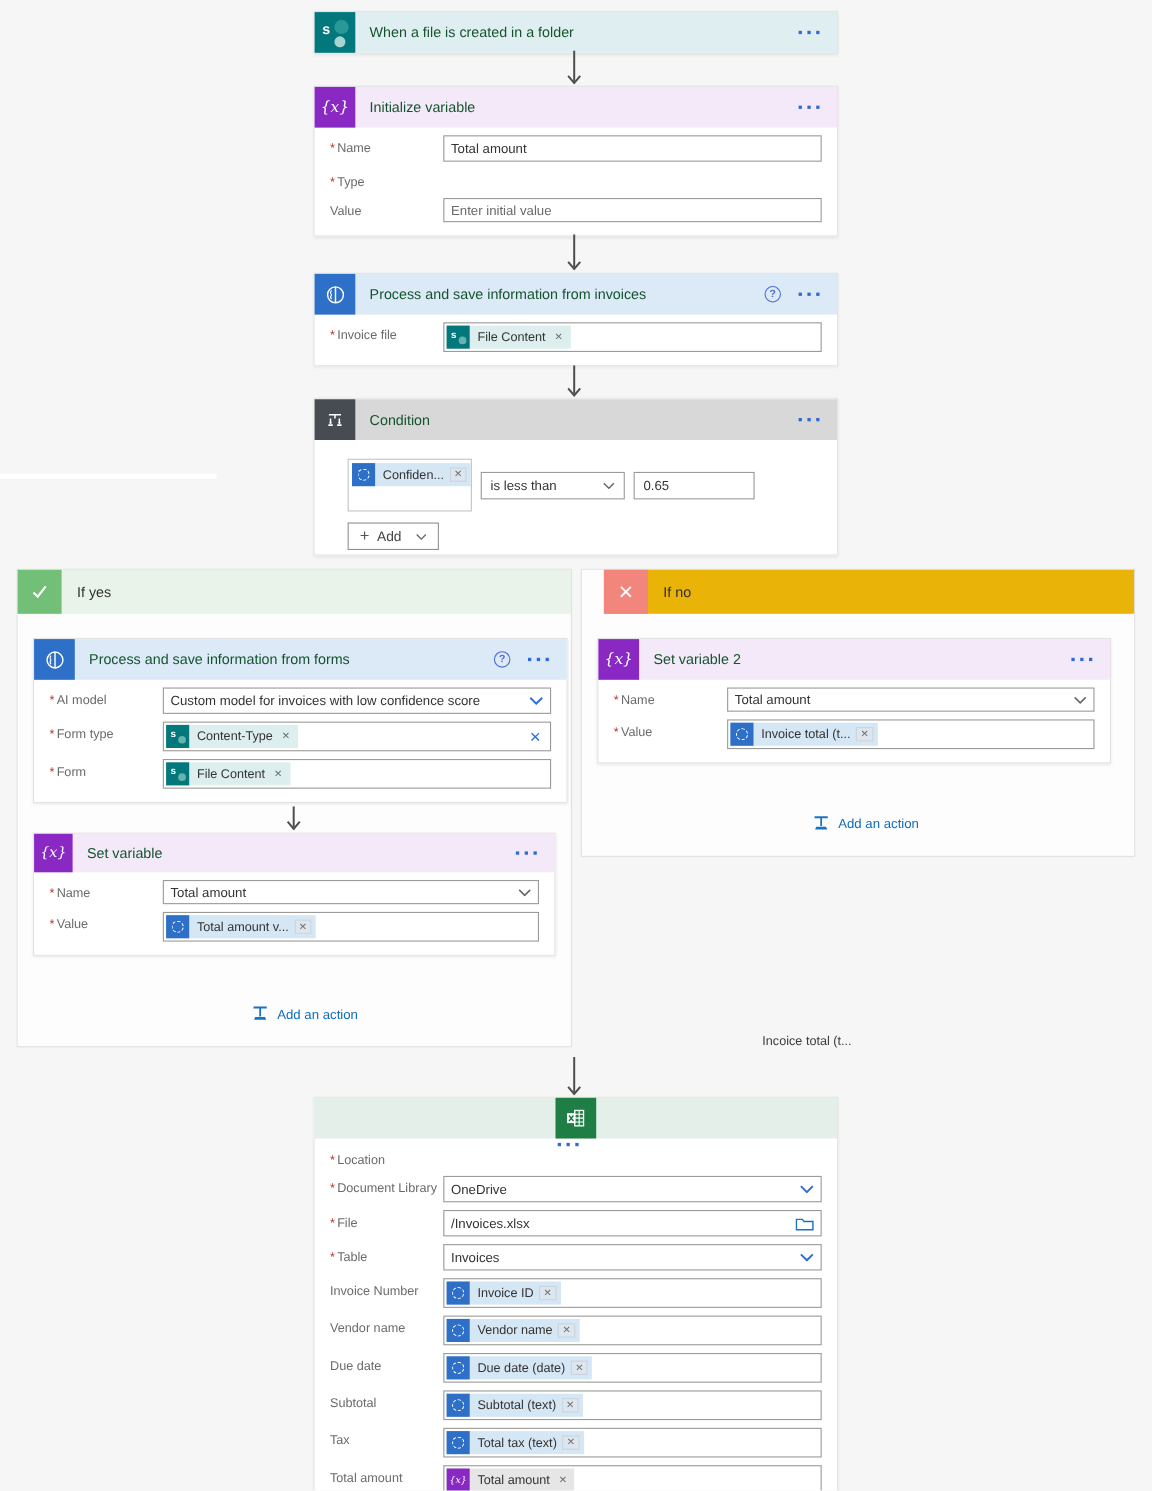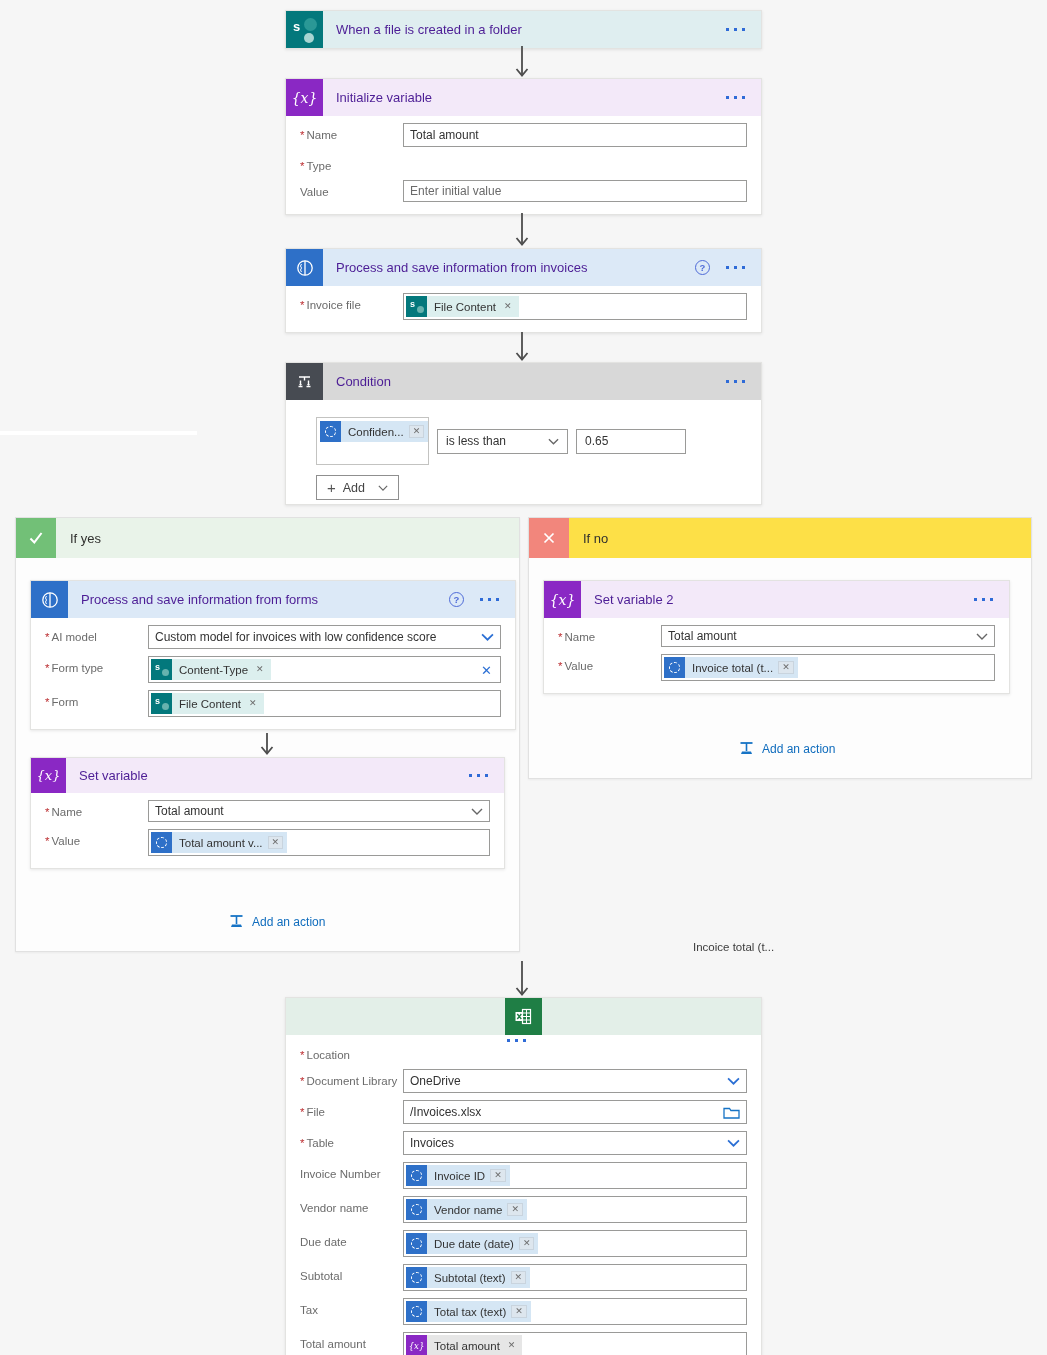--- a/index.html
+++ b/index.html
@@ -19,21 +19,21 @@
     border:1px solid #e3e3e1;
     box-shadow:0 1px 3px rgba(0,0,0,.09);
   }
   .card-header {
     display:flex; align-items:center; height:37px; cursor:pointer;
   }
   .hicon {
     width:37px; height:37px; flex:none; position:relative;
     display:flex; align-items:center; justify-content:center; color:#fff;
   }
-  .htitle { flex:1; padding-left:13px; font-size:13px; color:#4c1d95; white-space:nowrap; overflow:hidden; }
+  .htitle { flex:1; padding-left:13px; font-size:13px; color:#14532d; white-space:nowrap; overflow:hidden; }
   .hright { display:flex; align-items:center; gap:14px; padding-right:14px; }
   .dots { display:flex; gap:5px; align-items:center; padding:4px 2px; cursor:pointer; }
   .dots i { width:3px; height:3px; background:#2f6bd7; display:block; }
   .helpicon {
     width:15px; height:15px; border:1.4px solid #4f6bd8; border-radius:50%;
     color:#4f6bd8; font-size:9.5px; font-weight:bold; display:flex;
     align-items:center; justify-content:center; cursor:pointer;
   }
 
   
@@ -91,21 +91,21 @@
   .sp-c2 { position:absolute; width:10px; height:10px; border-radius:50%; background:#a7d5d2; right:9px; bottom:5px; }
 
   
   .branch {
     position:absolute; background:#fdfdfd; border:1px solid #e1e1e1;
     box-shadow:0 1px 2px rgba(0,0,0,.05);
   }
   .branch-header { display:flex; align-items:center; height:40px; cursor:pointer;text-align:center; }
   .branch-header .hicon { width:40px; height:40px; }
   .branch-yes .branch-header { background:#e9f3e9; }
-  .branch-no  .branch-header { background:#fde047; }
+  .branch-no  .branch-header { background:#eab308;margin-left:20px; }
   .branch-title { padding-left:14px; font-size:13px; color:#30302e; }
 
   
   .addaction { position:absolute; display:inline-flex; align-items:center; gap:7px; color:#0f6cbd; font-size:12px; cursor:pointer; }
   .addbtn {
     display:inline-flex; align-items:center; gap:7px; border:1px solid #8f8f8f;
     height:25px; padding:0 10px; font-size:12.5px; color:#444; background:#fff;
     cursor:pointer; margin-top:10px;
   }
   .addbtn .plus { font-size:15px; color:#555; font-weight:400; line-height:1; }

